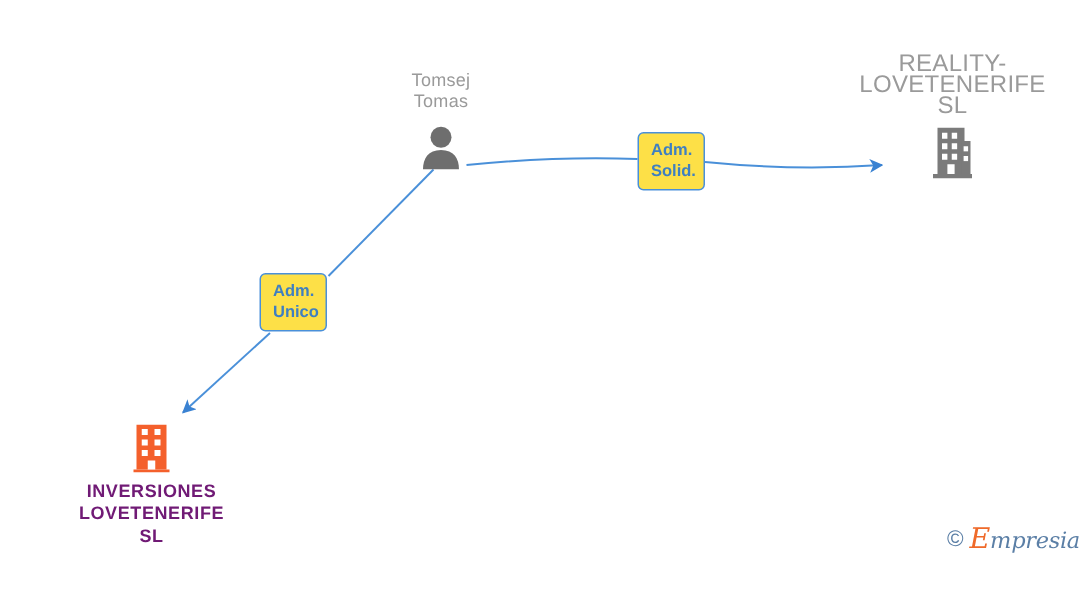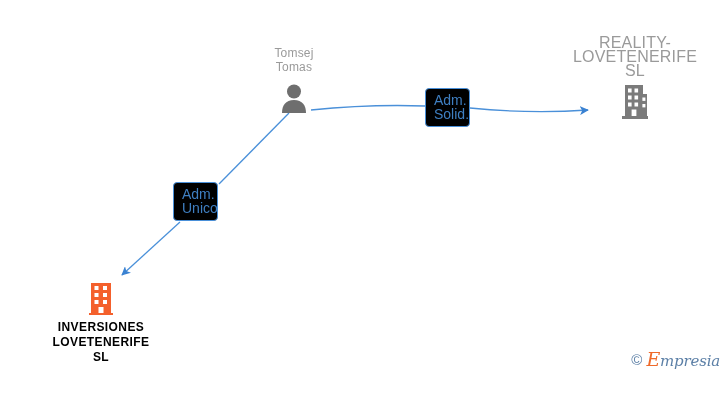--- a/index.html
+++ b/index.html
@@ -72,41 +72,42 @@
   .company-left {
     left: 36px;
     top: 283px;
     width: 130px;
   }
   .company-left .icon-wrap {
     display: flex;
     justify-content: center;
   }
   .company-left .node-label {
-    color: #000000;
+    color: #701a75;
     font-size: 12px;
     font-weight: bold;
     letter-spacing: 0.4px;
     margin-top: 5px;
     line-height: 15px;
   }
 
   
   .edge-label {
     position: absolute;
     border: 1px solid #4a90d9;
     border-radius: 4px;
-    background: #000000;
+    background: #fde047;
     color: #3f7fc1;
-    font-size: 14px;
+    font-size: 11px;
     line-height: 14px;
     text-align: left;
     padding: 4px 7px 4px 8px;
     box-sizing: border-box;
     white-space: pre-line;
+    font-weight: bold;
   }
   .label-solid {
     left: 425px;
     top: 88px;
     width: 45px;
     height: 39px;
   }
   .label-unico {
     left: 173px;
     top: 182px;

